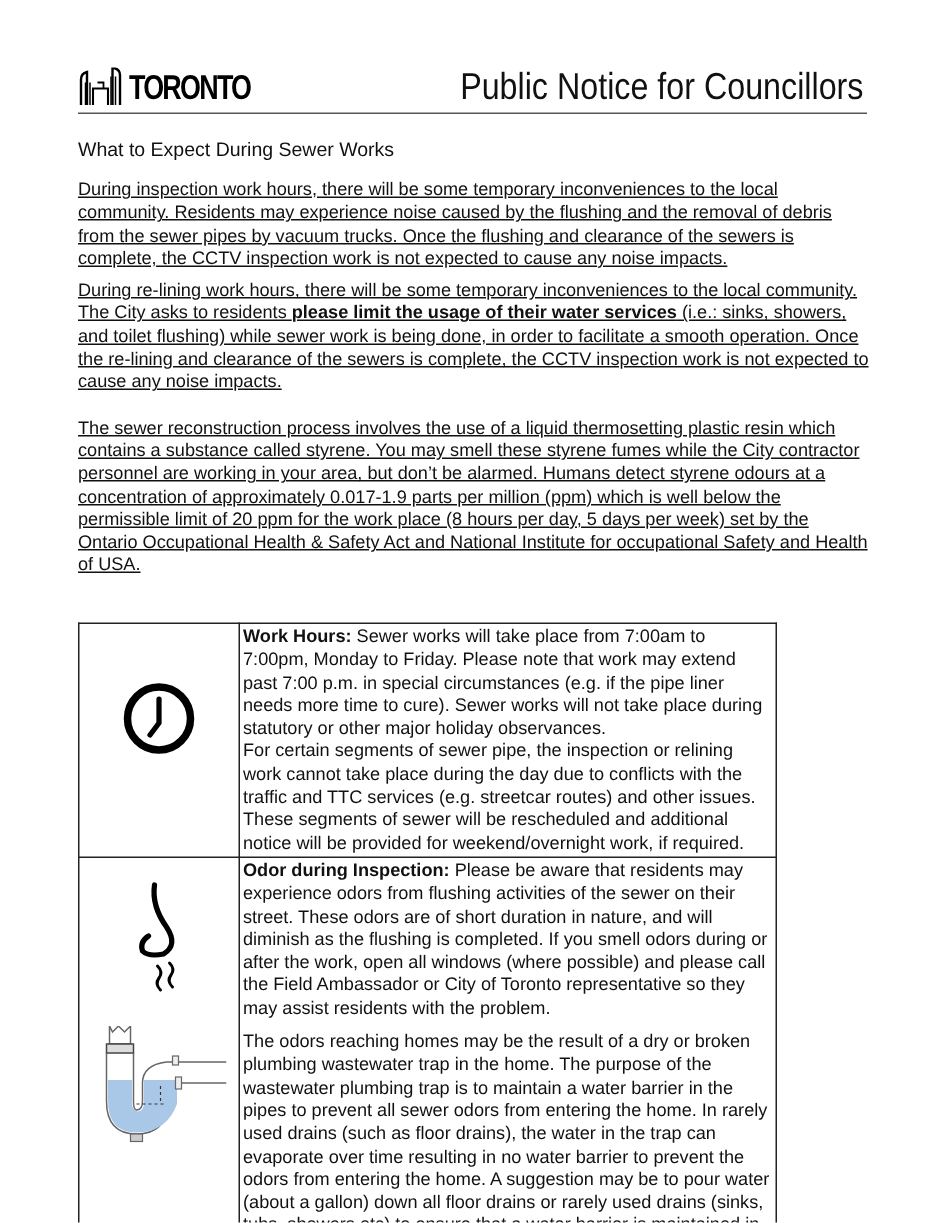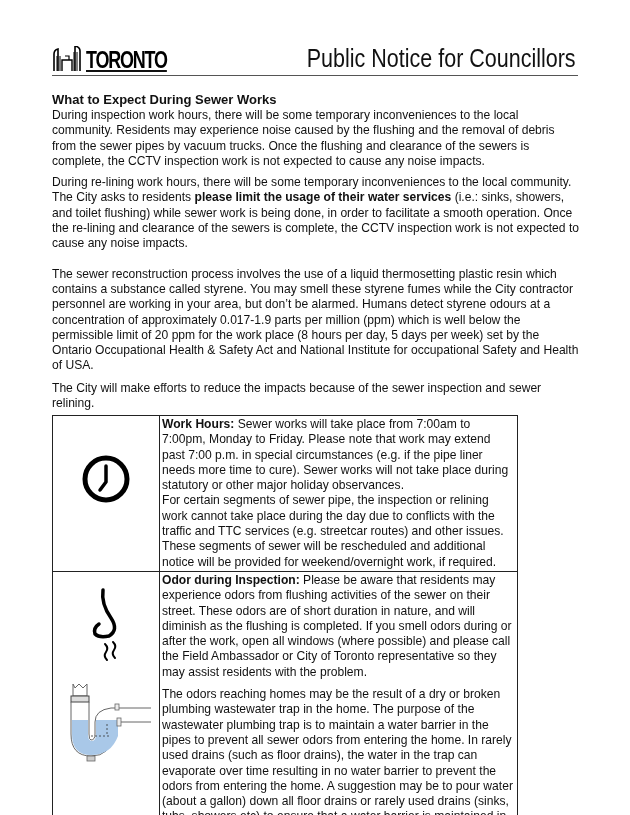--- a/index.html
+++ b/index.html
@@ -1,28 +1,28 @@
 <!DOCTYPE html>
 <html><head>
 <meta charset="utf-8">
 <style>
   * { margin: 0; padding: 0; box-sizing: border-box; }
   html, body { width: 630px; height: 815px; background: #ffffff; overflow: hidden; }
   body { position: relative; font-family: "Liberation Sans", sans-serif; color: #111; }
 
   .header { position: absolute; left: 52px; top: 38px; width: 526px; height: 38px; border-bottom: 1.5px solid #555; }
-  .logo { position: absolute; left: 0; top: 6px; height: 28px; display: flex; align-items: flex-end; text-decoration: underline; }
+  .logo { position: absolute; left: 0; top: 6px; height: 28px; display: flex; align-items: center; }
   .logo svg { display: block; }
   .logo-word { font-family: "Liberation Sans", sans-serif; font-weight: 700; font-size: 23px; letter-spacing: -1.5px; line-height: 24px; margin-left: 4px; transform: scaleX(0.78); transform-origin: left bottom; display: inline-block; color: #000; }
   .title { position: absolute; right: 2px; top: 5px; font-size: 25px; line-height: 30px; color: #111; transform: scaleX(0.86); transform-origin: right center; white-space: nowrap; }
 
   .content { position: absolute; left: 52px; top: 92px; width: 530px; font-size: 12.1px; line-height: 15.3px; }
-  .h1 { font-weight: 700; font-size: 13px; line-height: 16px; }
+  .h1 { font-weight: 400; font-size: 13px; line-height: 16px; margin-bottom: 11px; }
   .h2 { font-weight: 700; font-size: 12.1px; line-height: 15.3px; }
-  p { margin: 0; }
+  p { margin: 0; text-decoration: underline; }
   .gap-s { height: 6px; }
   .gap-m { height: 15px; }
   .gap-p { height: 7px; }
 
   .notice-table { position: absolute; left: 52px; top: 415px; width: 466px; border-collapse: collapse; font-size: 12.1px; line-height: 15.3px; }
   .notice-table td { border: 1.3px solid #222; vertical-align: top; }
   .icon-cell { width: 107px; position: relative; }
   .text-cell { padding: 1px 2px 1px 2px; }
   .row1 td { height: 116px; }
   .row2 td { height: 224px; }
@@ -53,21 +53,20 @@
   <div class="h1">What to Expect During Sewer Works</div>
 
   <p>During inspection work hours, there will be some temporary inconveniences to the local community. Residents may experience noise caused by the flushing and the removal of debris from the sewer pipes by vacuum trucks. Once the flushing and clearance of the sewers is complete, the CCTV inspection work is not expected to cause any noise impacts.</p>
   <div class="gap-s"></div>
 
   <p><span>During re-lining work hours, there will be some temporary inconveniences to the local community. The City asks to residents </span><b>please limit the usage of their water services</b><span> (i.e.: sinks, showers, and toilet flushing) while sewer work is being done, in order to facilitate a smooth operation. Once the re-lining and clearance of the sewers is complete, the CCTV inspection work is not expected to cause any noise impacts.</span></p>
   <div class="gap-m"></div>
 
   <p>The sewer reconstruction process involves the use of a liquid thermosetting plastic resin which contains a substance called styrene. You may smell these styrene fumes while the City contractor personnel are working in your area, but don’t be alarmed. Humans detect styrene odours at a concentration of approximately 0.017-1.9 parts per million (ppm) which is well below the permissible limit of 20 ppm for the work place (8 hours per day, 5 days per week) set by the Ontario Occupational Health &amp; Safety Act and National Institute for occupational Safety and Health of USA.</p>
   <div class="gap-p"></div>
-  <p>The City will make efforts to reduce the impacts because of the sewer inspection and sewer relining.</p>
 </div>
 
 <table class="notice-table">
   <tbody>
       <tr class="row1">
     <td class="icon-cell">
       <svg class="clock" width="50" height="50" viewBox="0 0 50 50">
         <circle cx="25" cy="25" r="21" fill="none" stroke="#000" stroke-width="5"></circle>
         <path d="M25 12 V28 L19 36" fill="none" stroke="#000" stroke-width="3.5" stroke-linecap="round" stroke-linejoin="round"></path>
       </svg>

